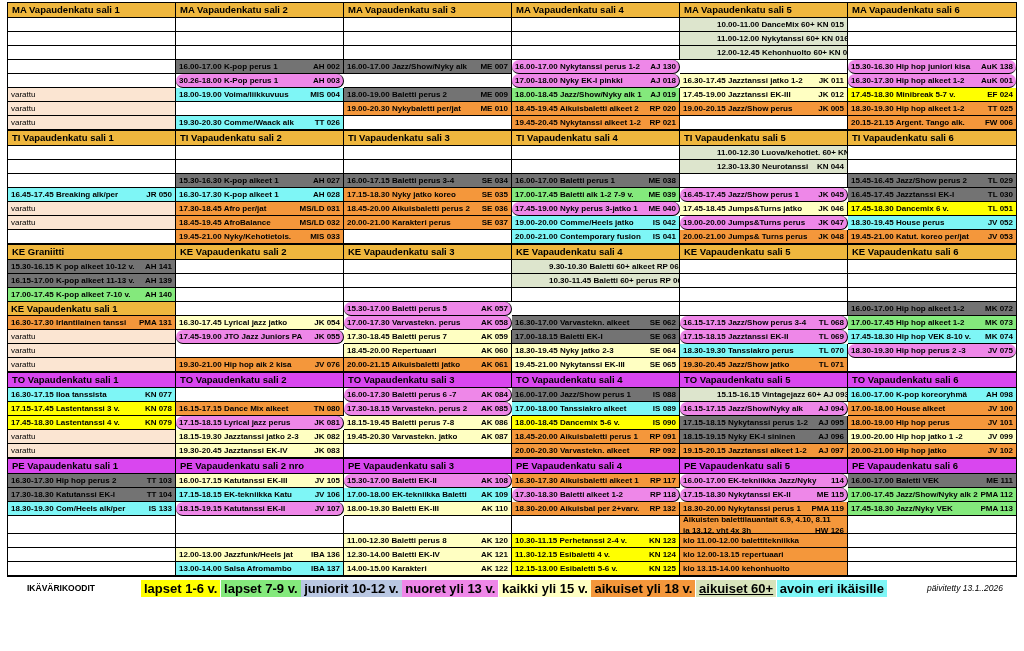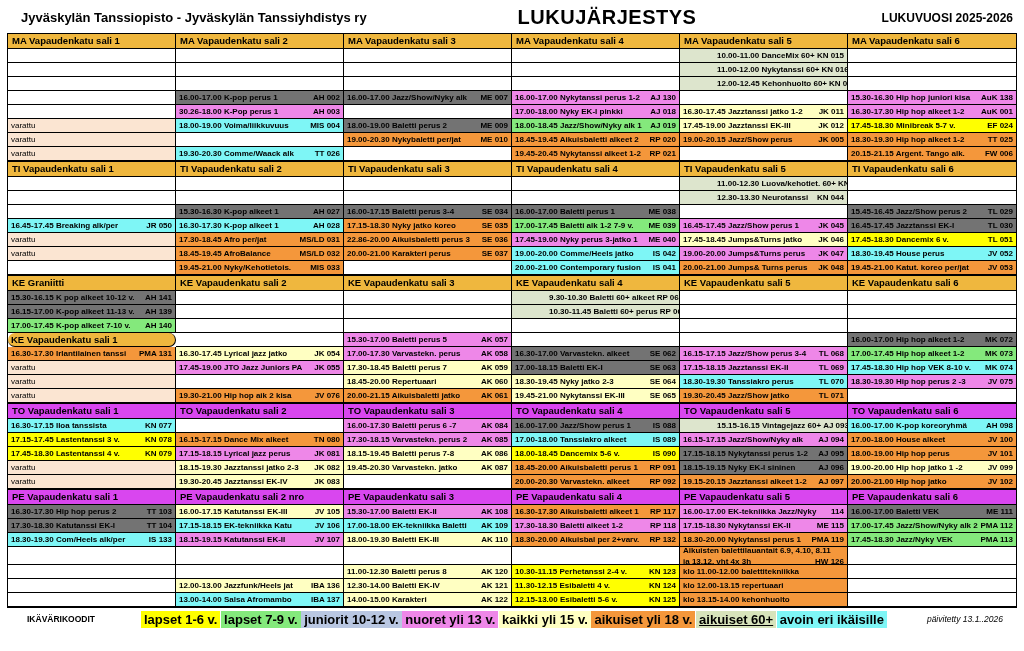--- a/index.html
+++ b/index.html
@@ -33,29 +33,24 @@
   .reserved { font-weight:normal; }
   .subhead { font-weight:bold; font-size:9.5px; line-height:12px; }
 
   
   .legend { display:flex; align-items:center; height:22px; padding:0 14px 0 20px; }
   .legend-label { font-weight:bold; font-size:8.5px; margin-right:46px; }
   #legend-items { flex:1; display:flex; justify-content:space-between; align-items:center; padding-right:40px; }
   .chip { font-size:13px; font-weight:bold; padding:1px 3px; white-space:nowrap; }
   .updated { font-style:italic; font-size:8.5px; white-space:nowrap; }
 </style>
-<style>.k-y{background:#ffff00;}.k-g{background:#84e97c;}.k-j{background:#737373;}.k-v{background:#ee87e8;}.k-k{background:#ffffc2;}.k-o{background:#f4973b;}.k-s{background:#dde5cd;padding-left:37px;}.k-c{background:#7ef6f6;}.k-r{background:#fbe5d2;}.k-h{background:#efb73e;border-radius:7px;}</style></head>
+<style>.k-y{background:#ffff00;}.k-g{background:#84e97c;}.k-j{background:#737373;}.k-v{background:#ee87e8;border-radius:7px;}.k-k{background:#ffffc2;}.k-o{background:#f4973b;}.k-s{background:#dde5cd;padding-left:37px;}.k-c{background:#7ef6f6;}.k-r{background:#fbe5d2;}.k-h{background:#efb73e;}</style></head>
 <body>
 
 <div class="page">
-  <div class="titlebar">
-    <div class="t-left">Jyväskylän Tanssiopisto - Jyväskylän Tanssiyhdistys ry</div>
-    <div class="t-center">LUKUJÄRJESTYS</div>
-    <div class="t-right">LUKUVUOSI 2025-2026</div>
-  </div>
 
   <div id="timetable">
       <div class="row header-row gold">
         <div class="hcell">MA  Vapaudenkatu  sali 1</div>
         <div class="hcell">MA  Vapaudenkatu  sali 2</div>
         <div class="hcell">MA  Vapaudenkatu  sali 3</div>
         <div class="hcell">MA Vapaudenkatu sali 4</div>
         <div class="hcell">MA  Vapaudenkatu  sali 5</div>
         <div class="hcell">MA  Vapaudenkatu  sali 6</div>
       </div>
@@ -349,21 +344,21 @@
           <span class="reserved">varattu</span>
         </div>
         <div class="cell k-o">
           <span class="cline">
             <span>17.30-18.45 Afro per/jat</span>
             <span class="code">MS/LD 031</span>
           </span>
         </div>
         <div class="cell k-o">
           <span class="cline">
-            <span>22.86-20.00 Aikuisbaletti perus 3</span>
+            <span>18.45-20.00 Aikuisbaletti perus 2</span>
             <span class="code">SE 036</span>
           </span>
         </div>
         <div class="cell k-v">
           <span class="cline">
             <span>17.45-19.00 Nyky perus 3-jatko 1</span>
             <span class="code">ME 040</span>
           </span>
         </div>
         <div class="cell k-k">

